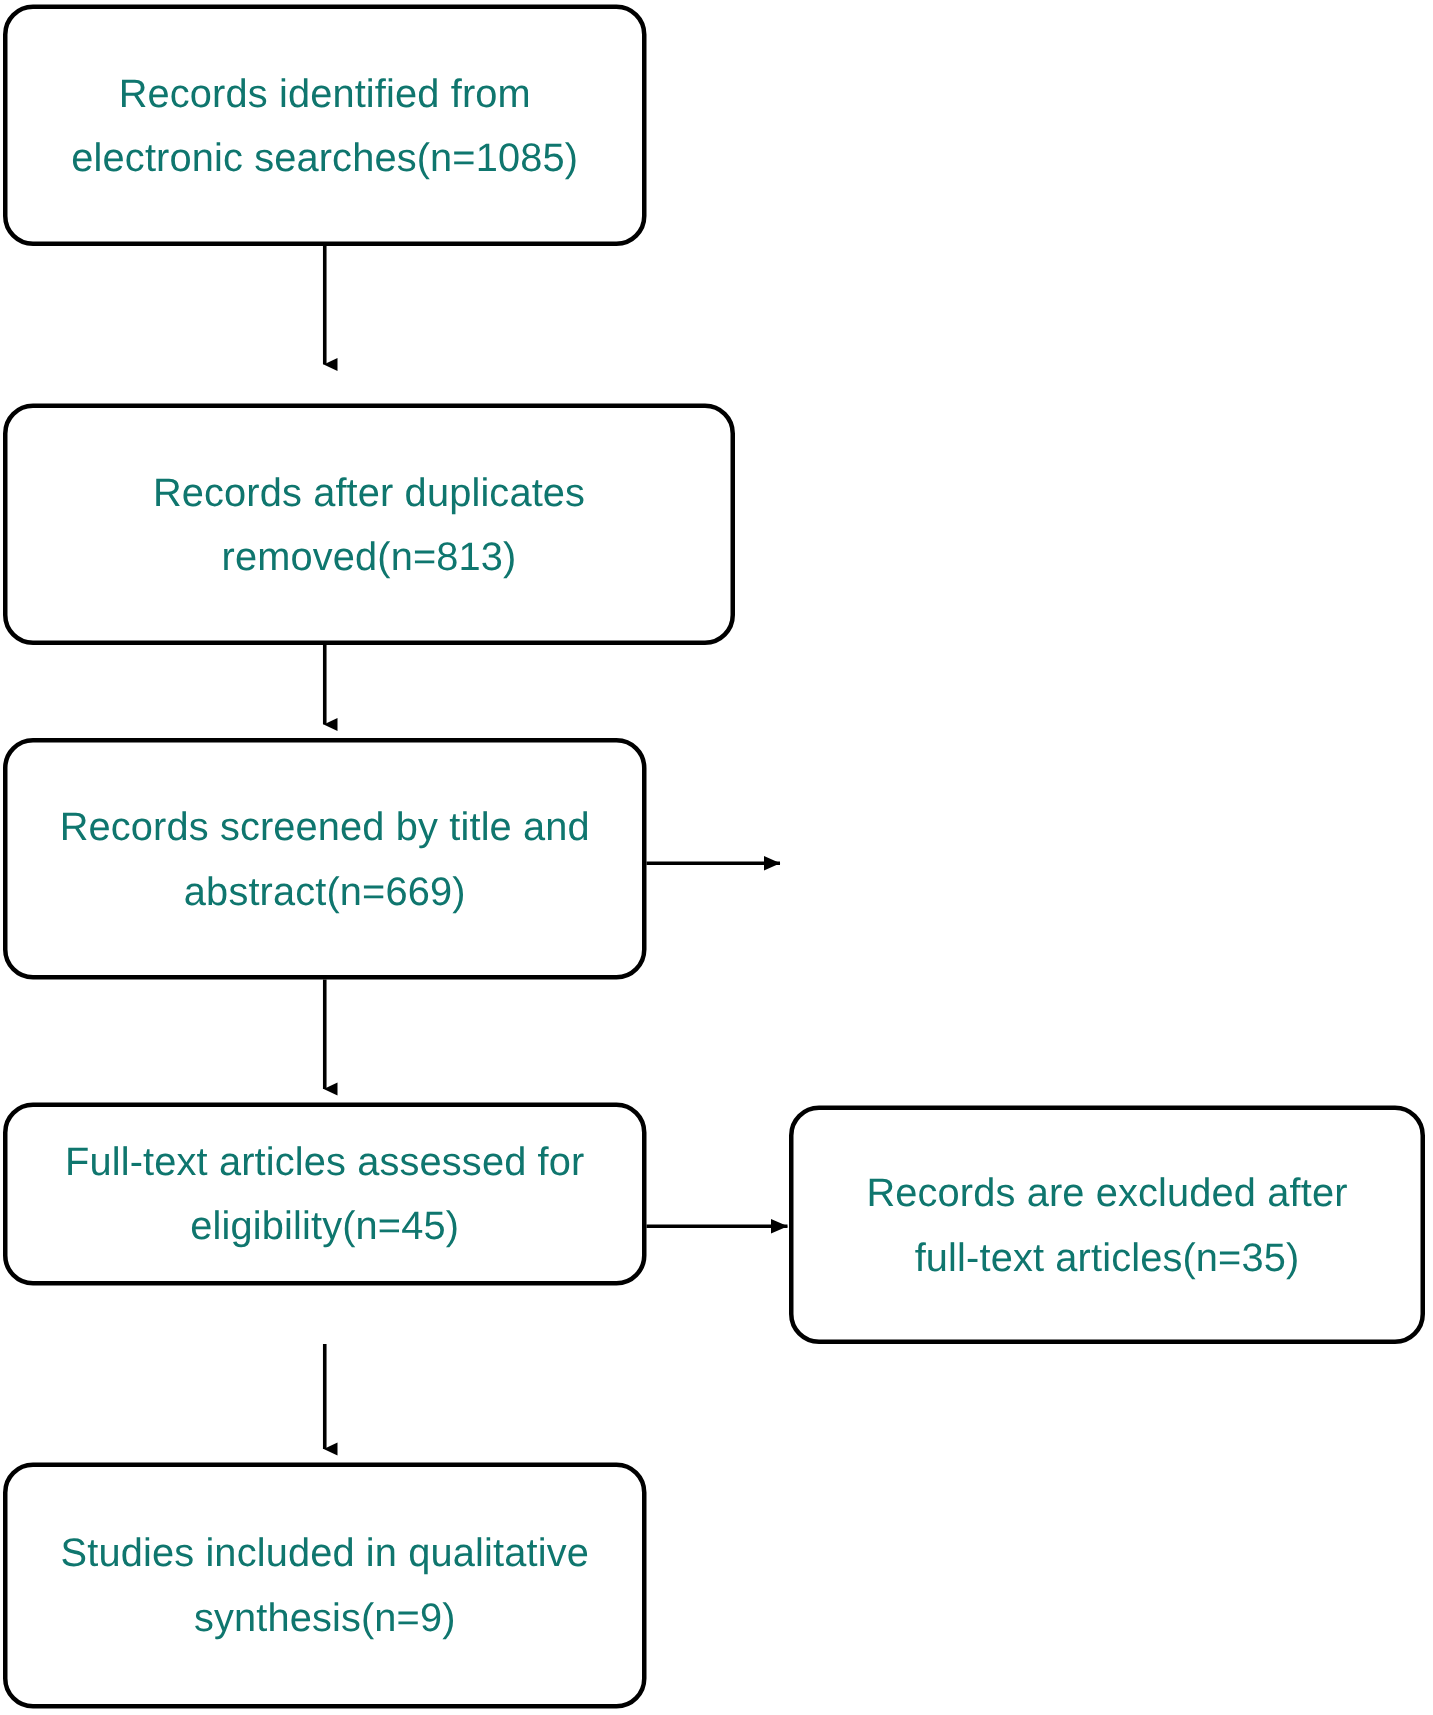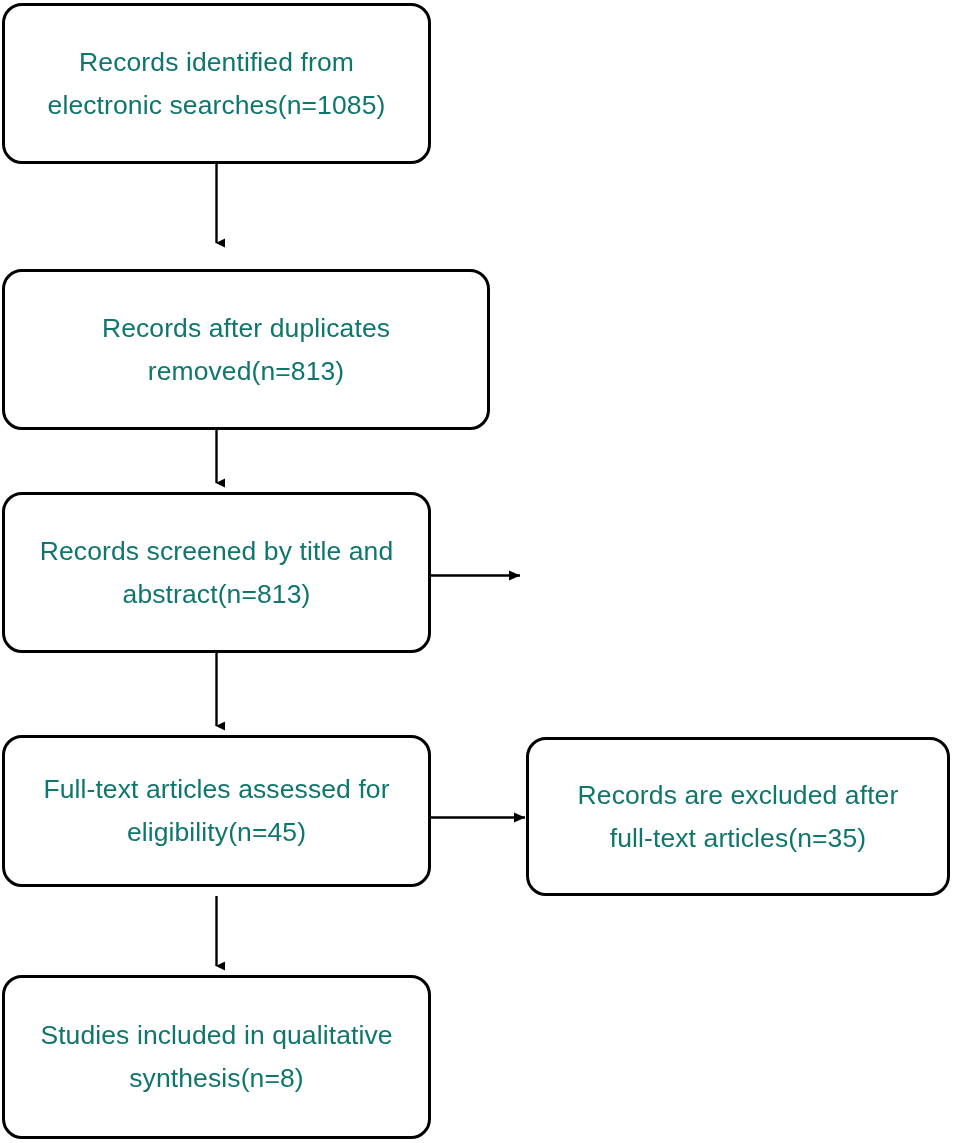--- a/index.html
+++ b/index.html
@@ -51,21 +51,21 @@
     white-space: pre-line;
   }
   
   #box-identified { left: 2px;  top: 3px;    width: 429px; height: 161px; }
   
   #box-duplicates { left: 2px;  top: 252px;  width: 488px; height: 161px; margin-top: 17px; }
   
   #box-screened   { left: 2px;  top: 492px;  width: 429px; height: 161px; }
   #box-excluded-screen { left: 521px; top: 494px; width: 427px; height: 159px; }
   
-  #box-fulltext   { left: 2px;  top: 735px;  width: 429px; height: 152px; }
+  #box-fulltext   { left: 2px;  top: 735px;  width: 429px; height: 122px; }
   #box-excluded-fulltext { left: 526px; top: 737px; width: 424px; height: 159px; text-align: center; }
   
   #box-included   { left: 2px;  top: 975px;  width: 429px; height: 164px; }
 </style>
 </head>
 <body>
 
 <div id="flow-canvas">
 
   <svg id="connector-layer" viewBox="0 0 955 1143" width="955" height="1143" aria-hidden="true">
@@ -108,32 +108,32 @@
 electronic searches(n=1085)</span>
   </div>
 
   <div class="flow-box" id="box-duplicates">
     <span class="box-text">Records after duplicates
 removed(n=813)</span>
   </div>
 
   <div class="flow-box" id="box-screened">
     <span class="box-text">Records screened by title and
-abstract(n=813)</span>
+abstract(n=669)</span>
   </div>
 
 
   <div class="flow-box" id="box-fulltext">
     <span class="box-text">Full-text articles assessed for
 eligibility(n=45)</span>
   </div>
 
   <div class="flow-box" id="box-excluded-fulltext">
     <span class="box-text">Records are excluded after
 full-text articles(n=35)</span>
   </div>
 
   <div class="flow-box" id="box-included">
     <span class="box-text">Studies included in qualitative
-synthesis(n=8)</span>
+synthesis(n=9)</span>
   </div>
 
 </div>
 
 </body></html>

